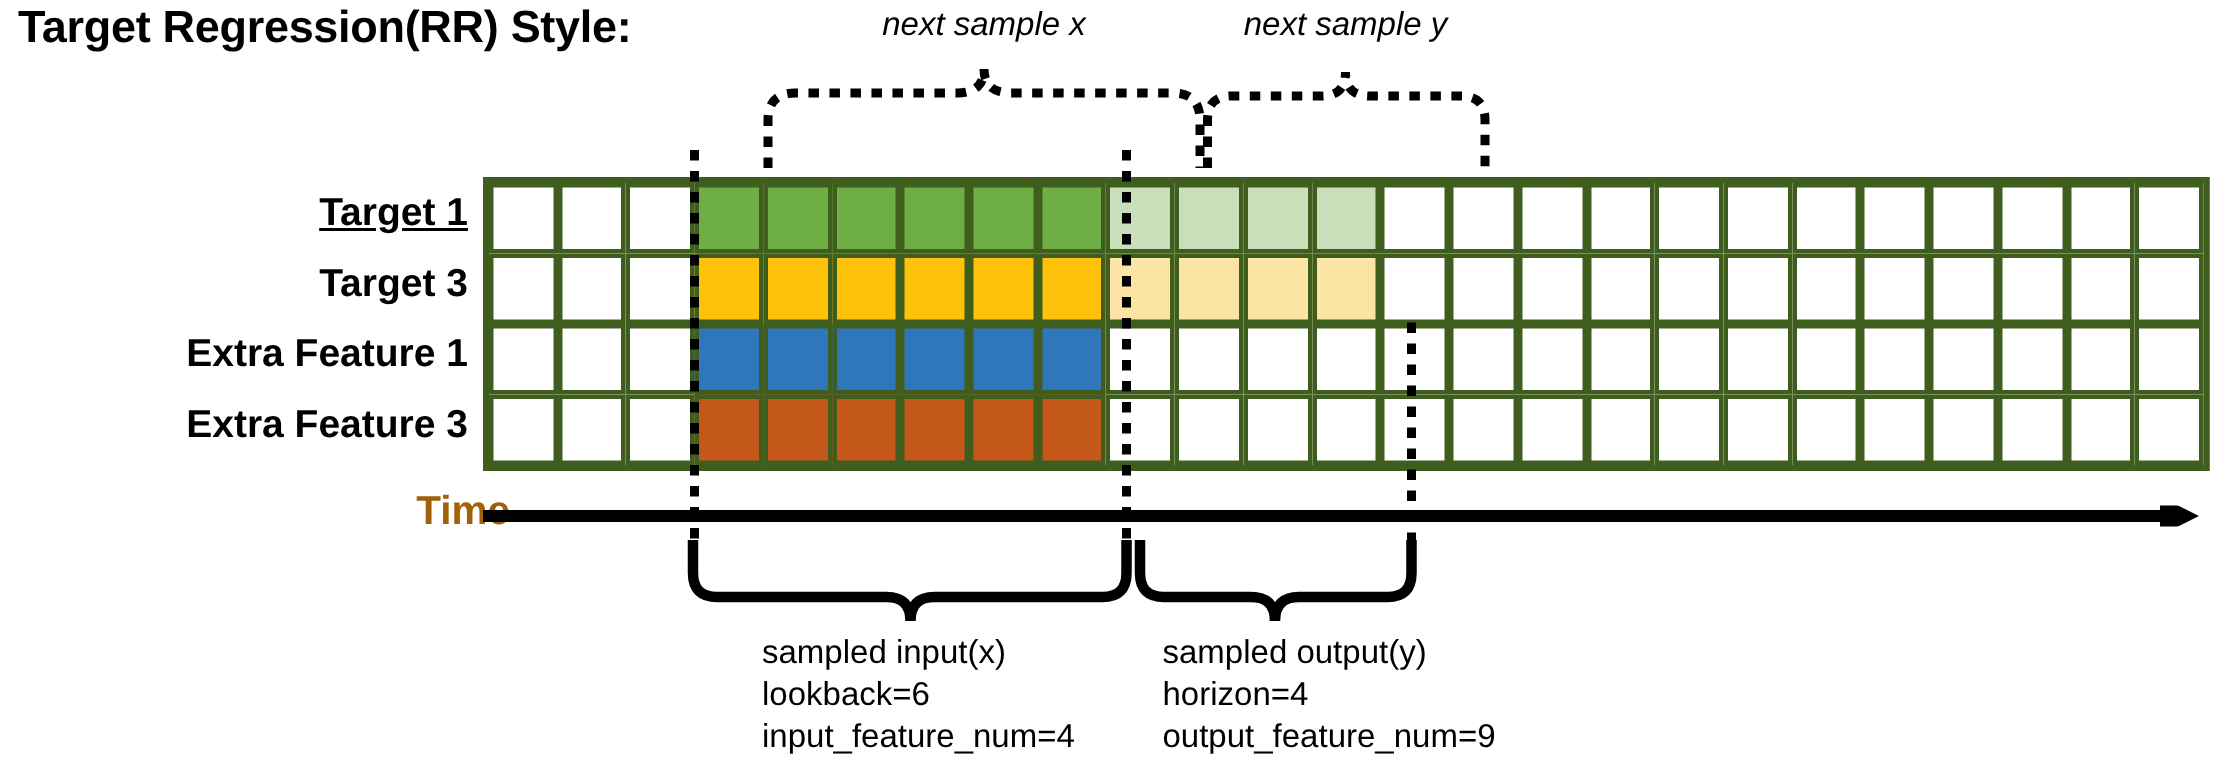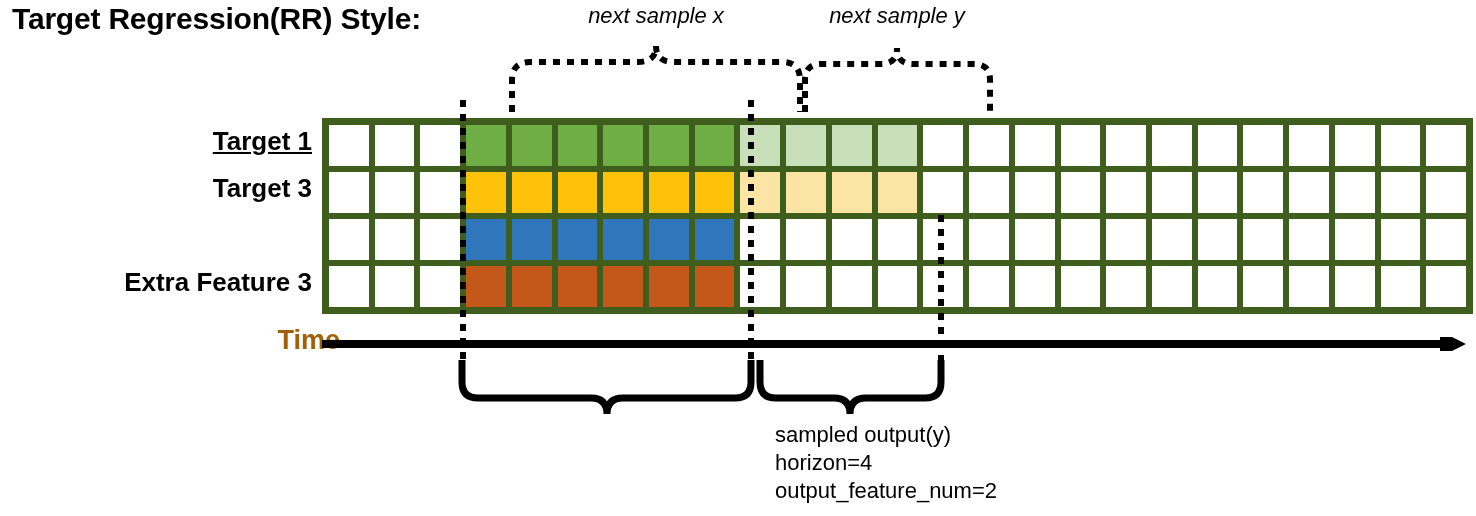--- a/index.html
+++ b/index.html
@@ -123,20 +123,21 @@
 </head>
 <body>
 
 <div id="stage">
 
   <div id="title">Target Regression(RR) Style:</div>
 
   <div id="row-labels">
     <div class="row-label" style="top:8px;text-decoration:underline;">Target 1</div>
     <div class="row-label" style="top:55px;">Target 3</div>
+    <div class="row-label" style="top:102px;">Extra Feature 1</div>
     <div class="row-label" style="top:149px;">Extra Feature 3</div>
   </div>
 
   <div id="time-label">Time</div>
 
   <div id="grid">
       <div class="cell" style="background: rgb(255, 255, 255);"></div>
       <div class="cell" style="background: rgb(255, 255, 255);"></div>
       <div class="cell" style="background: rgb(255, 255, 255);"></div>
       <div class="cell" style="background: rgb(111, 174, 68);"></div>
@@ -254,19 +255,24 @@
     <path fill="none" stroke="#000000" stroke-width="6" stroke-dasharray="7 7" stroke-linecap="butt" d="M 805,112 L 805,80 Q 805,64 821,64 L 881,64 Q 897,64 897,48 Q 897,64 913,64 L 974,64 Q 990,64 990,80 L 990,112"></path>
 
     <path fill="none" stroke="#000000" stroke-width="7" stroke-linecap="butt" d="M 462,360 L 462,382 Q 462,398 478,398 L 591,398 Q 607,398 607,414 Q 607,398 623,398 L 735,398 Q 751,398 751,382 L 751,360"></path>
 
     <path fill="none" stroke="#000000" stroke-width="7" stroke-linecap="butt" d="M 760,360 L 760,382 Q 760,398 776,398 L 834,398 Q 850,398 850,414 Q 850,398 866,398 L 925,398 Q 941,398 941,382 L 941,360"></path>
   </svg>
 
   <div class="top-caption" style="left:556px; top:3px; width:200px;">next sample x</div>
   <div class="top-caption" style="left:797px; top:3px; width:200px;">next sample y</div>
 
+  <div class="bottom-block" style="left:508px;">
+    <div>sampled input(x)</div>
+    <div>lookback=6</div>
+    <div>input_feature_num=4</div>
+  </div>
   <div class="bottom-block" style="left:775px;">
     <div>sampled output(y)</div>
     <div>horizon=4</div>
-    <div>output_feature_num=2</div>
+    <div>output_feature_num=9</div>
   </div>
 
 </div>
 
 </body></html>

